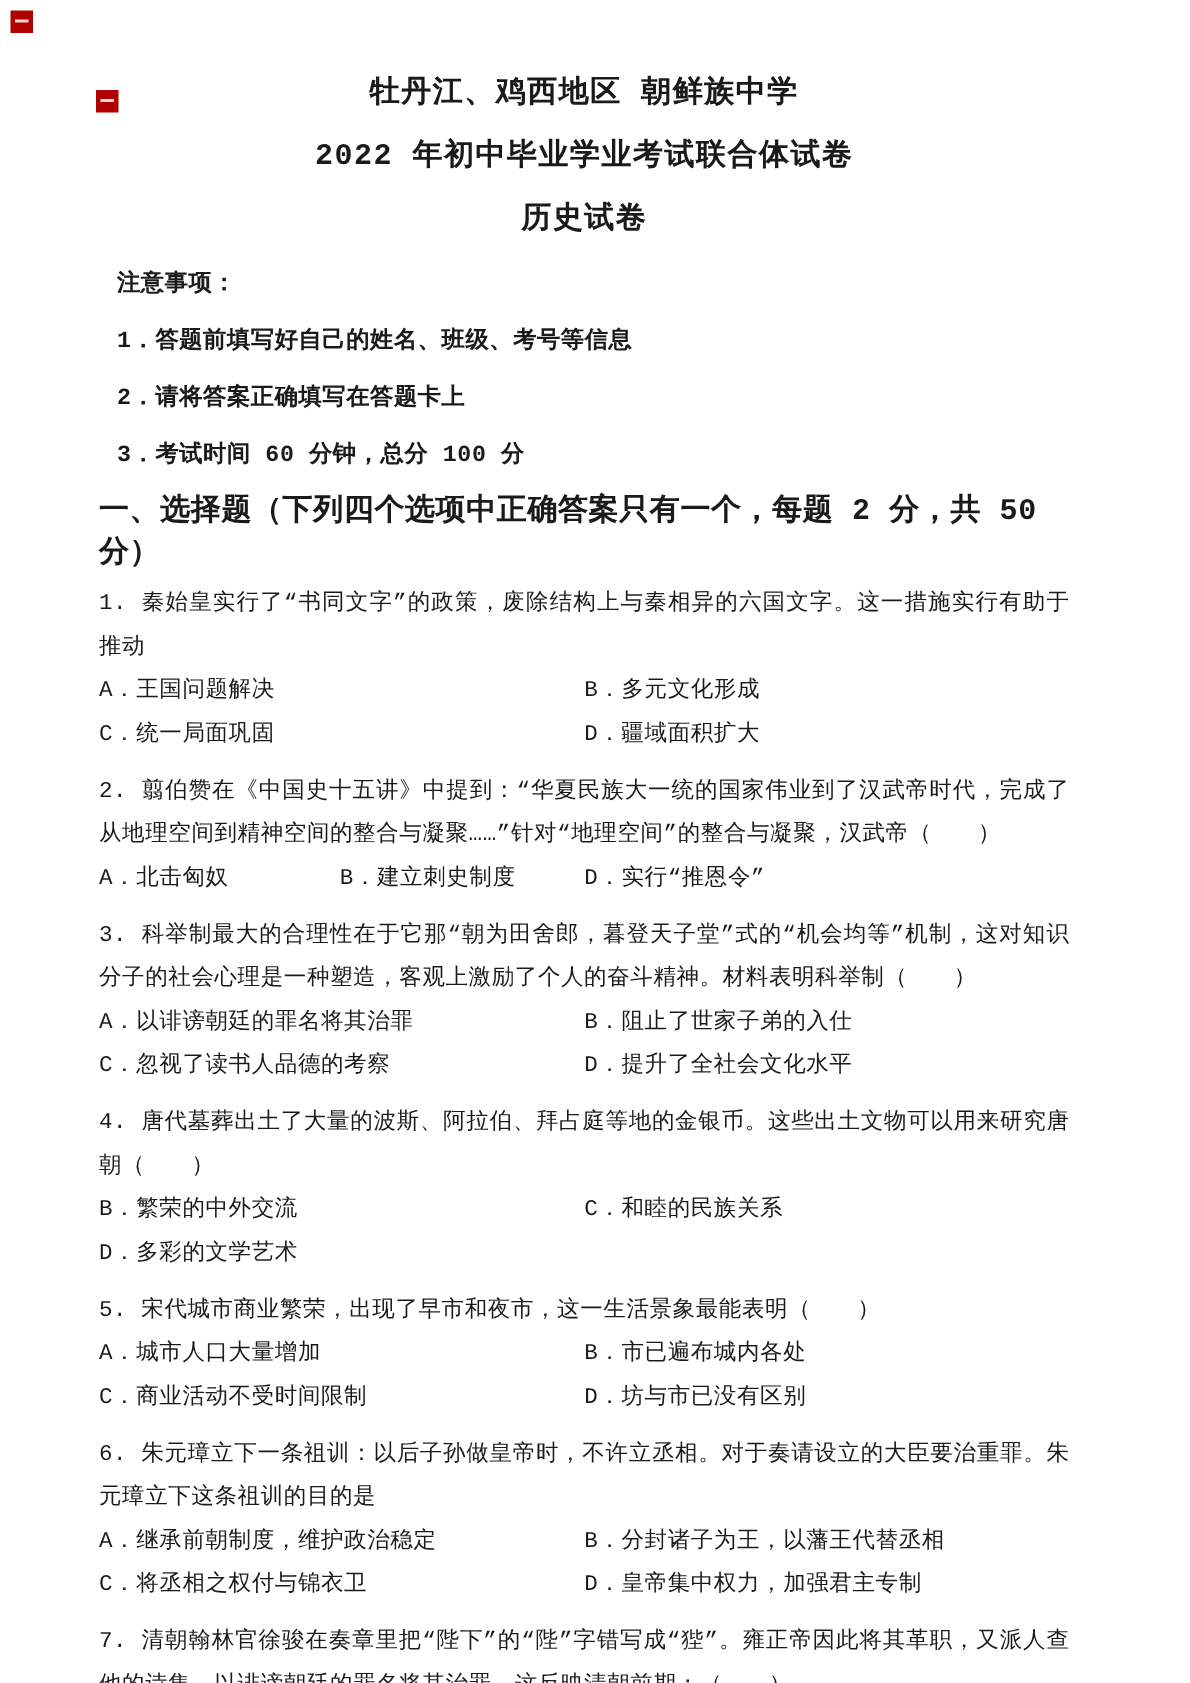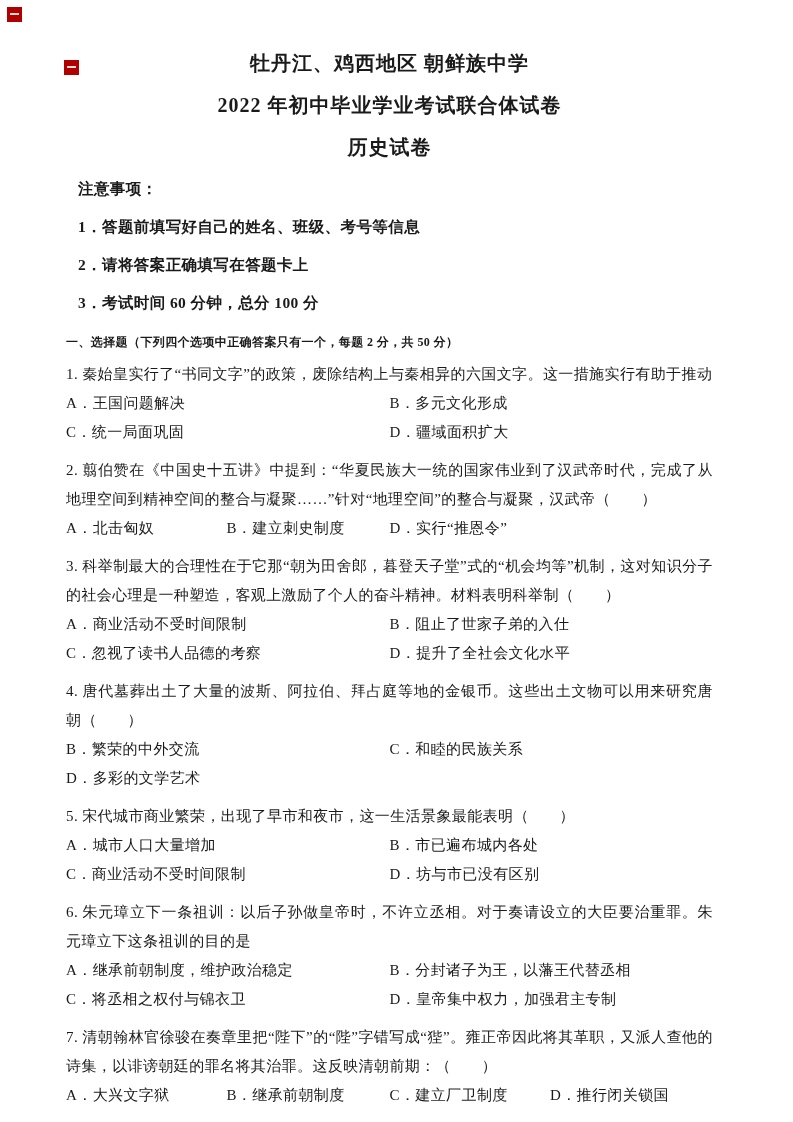--- a/index.html
+++ b/index.html
@@ -6,21 +6,21 @@
     margin: 0;
     padding: 0;
     background: #ffffff;
   }
   .page {
     position: relative;
     width: 793px;
     height: 1122px;
     margin: 0 auto;
     background: #ffffff;
-    font-family: Liberation Serif, serif;
+    font-family: Liberation Mono, monospace;
     color: #1a1a1a;
     box-sizing: border-box;
     padding: 50px 80px 30px 66px;
     overflow: hidden;
   }
   .stamp {
     position: absolute;
     width: 15px;
     height: 15px;
     background: #b00000;
@@ -50,21 +50,21 @@
   .notice p {
     margin: 12px;
     font-size: 15.5px;
     font-weight: bold;
     line-height: 26px;
     letter-spacing: 0.4px;
   }
 
   .section-heading {
     margin: 2px 0 4px 0;
-    font-size: 12px;
+    font-size: 20px;
     font-weight: bold;
     line-height: 28px;
     letter-spacing: 0.4px;
   }
 
   .question { margin: 0 0 9px 0; }
   .question .stem {
     margin: 0;
     font-size: 15px;
     line-height: 29px;
@@ -119,21 +119,21 @@
     <div class="opts cols-4">
       <span>A．北击匈奴</span>
       <span>B．建立刺史制度</span>
       <span>D．实行“推恩令”</span>
     </div>
   </div>
 
   <div class="question">
     <p class="stem">3. 科举制最大的合理性在于它那“朝为田舍郎，暮登天子堂”式的“机会均等”机制，这对知识分子的社会心理是一种塑造，客观上激励了个人的奋斗精神。材料表明科举制（　　）</p>
     <div class="opts cols-2">
-      <span>A．商业活动不受时间限制</span>
+      <span>A．以诽谤朝廷的罪名将其治罪</span>
       <span>B．阻止了世家子弟的入仕</span>
       <span>C．忽视了读书人品德的考察</span>
       <span>D．提升了全社会文化水平</span>
     </div>
   </div>
 
   <div class="question">
     <p class="stem">4. 唐代墓葬出土了大量的波斯、阿拉伯、拜占庭等地的金银币。这些出土文物可以用来研究唐朝（　　）</p>
     <div class="opts cols-2">
       <span>B．繁荣的中外交流</span>

